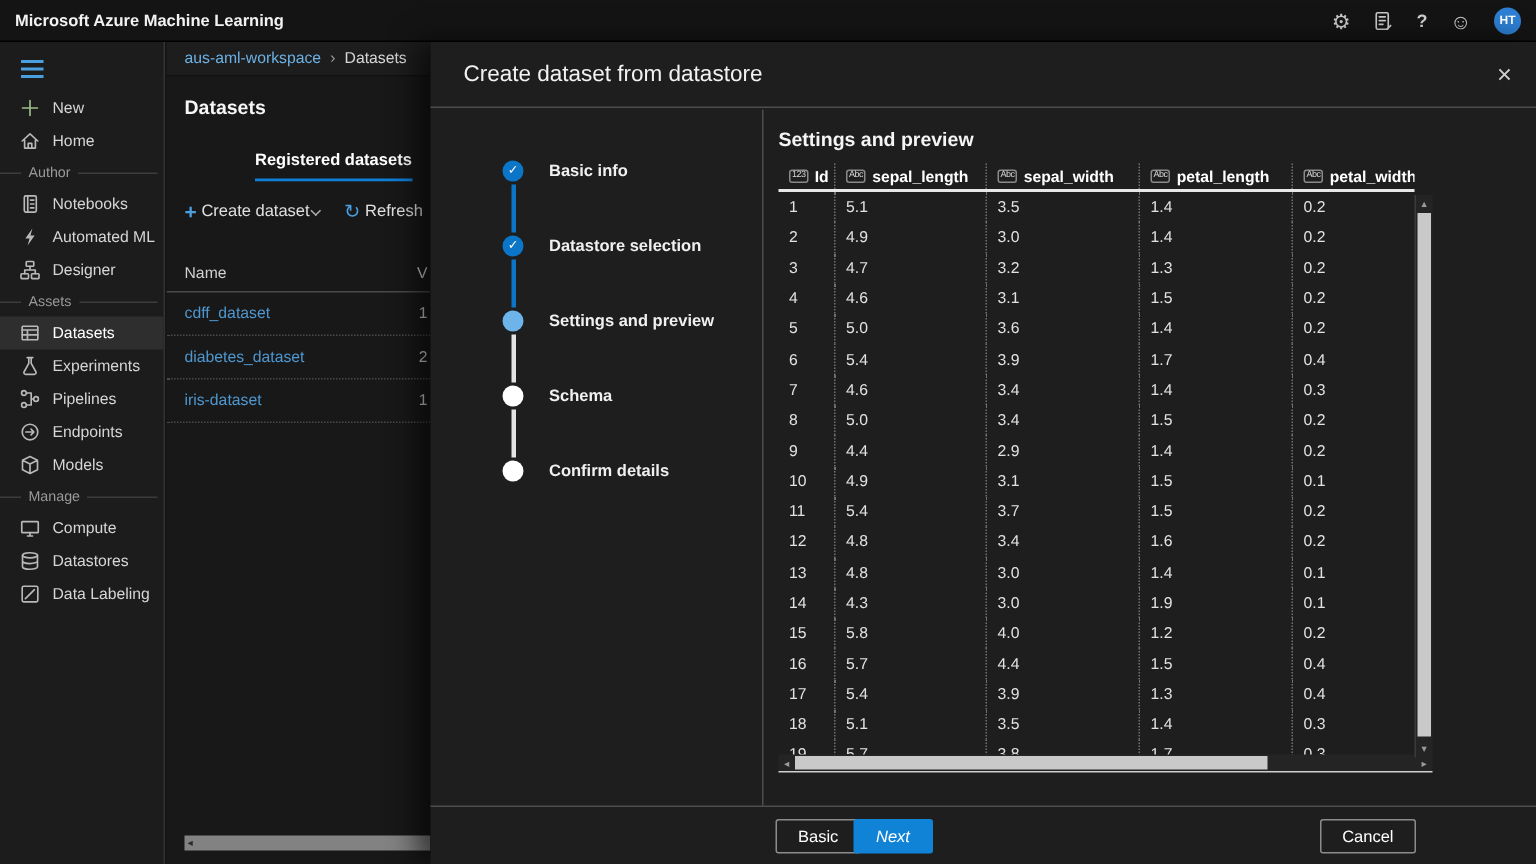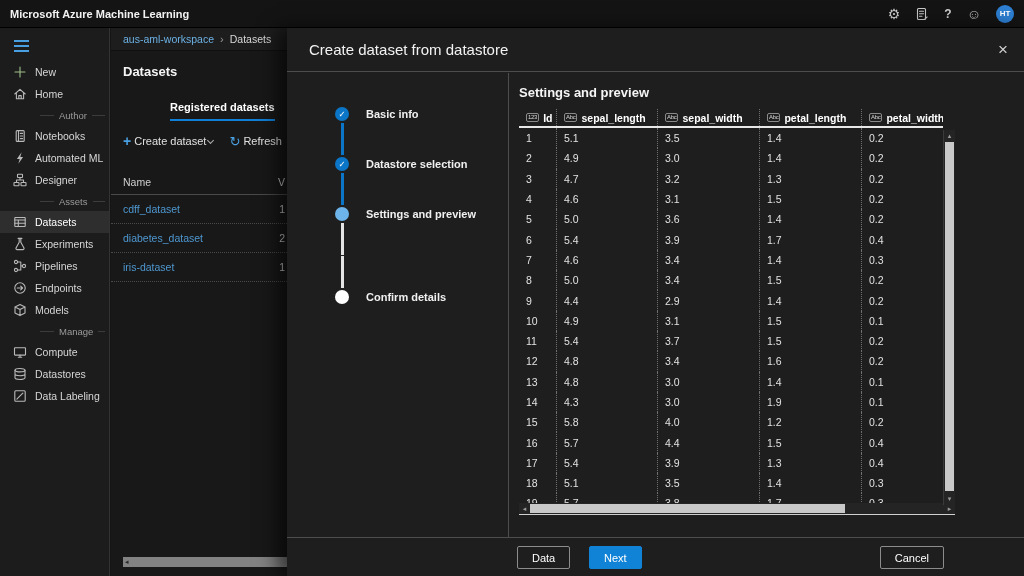--- a/index.html
+++ b/index.html
@@ -21,21 +21,21 @@
   .sidebar { position:absolute; top:28px; left:0; width:110px; bottom:0; background:#1c1c1c;
     border-right:1px solid #333; overflow:hidden; }
   .hamburger { padding:9px 0 6px 14px; }
   .hamburger .bar { display:block; width:15px; height:2px; background:#4a9fe0; margin:3px 0; }
   .sb-item { display:flex; align-items:center; height:22px; padding-left:13px; gap:8px;
     font-size:10.5px; color:#d6d6d6; white-space:nowrap; cursor:default; }
   .sb-item.selected { background:#2e2e2e; color:#fff; }
   .sb-icon { width:14px; height:14px; display:flex; align-items:center; justify-content:center; flex:none; }
   .sb-icon svg { display:block; }
   .sb-section { display:flex; align-items:center; height:20px; font-size:9.5px; color:#9a9a9a;
-    padding:0 4px 0 0;margin-left:40px; }
+    padding:0 4px 0 0; }
   .sb-section::before { content:""; width:14px; border-top:1px solid #3c3c3c; margin-right:5px; }
   .sb-section::after { content:""; flex:1; border-top:1px solid #3c3c3c; margin-left:5px; }
 
   
   .wspanel { position:absolute; top:28px; left:111px; width:176px; bottom:0; background:#181818; overflow:hidden; }
   .crumbs { height:23px; display:flex; align-items:center; gap:6px; padding-left:12px;
     font-size:10.5px; background:#1d1d1d; border-bottom:1px solid #101010; white-space:nowrap; }
   .crumb-link { color:#6cb1e4; }
   .crumb-sep { color:#9a9a9a; font-size:11px; }
   .crumb-cur { color:#d6d6d6; }
@@ -104,21 +104,21 @@
   .hscroll .arr { width:11px; flex:none; text-align:center; color:#9a9a9a; font-size:7px; }
   .hscroll .thumb { width:315px; height:9px; background:#c9c9c9; }
   .hscroll .track-rest { flex:1; }
 
   .dlg-footer { position:absolute; left:0; right:0; bottom:0; height:39px; border-top:1px solid #4d4d4d; }
   .btn { position:absolute; top:8px; height:23px; font-size:11px; color:#fff; background:#1e1e1e;
     border:1px solid #8c8c8c; border-radius:2px; padding:0 14px; display:flex; align-items:center;
     cursor:default; font-family:inherit; }
   .btn.primary { background:#1183d7; border-color:#1183d7; }
   .btn-back { left:230px; }
-  .btn-next { left:302px; }
+  .btn-next { left:282px;font-style:italic; }
   .btn-cancel { right:80px; }
 </style>
 </head>
 <body>
 
 <div class="root">
 
   <div class="topbar">
     <span class="title">Microsoft Azure Machine Learning</span>
     <div class="topbar-right">
@@ -329,20 +329,24 @@
           <div class="step-row">
             <span class="step-circle complete">✓</span>
             <span class="step-label">Datastore selection</span>
           </div>
           <span class="step-conn done"></span>
           <div class="step-row">
             <span class="step-circle current"></span>
             <span class="step-label cur">Settings and preview</span>
           </div>
           <span class="step-conn"></span>
+          <div class="step-row">
+            <span class="step-circle upcoming"></span>
+            <span class="step-label">Schema</span>
+          </div>
           <span class="step-conn"></span>
           <div class="step-row">
             <span class="step-circle upcoming"></span>
             <span class="step-label">Confirm details</span>
           </div>
         </div>
       <div class="content-col">
         <div class="content-heading">Settings and preview</div>
         <div class="pt-wrap">
           <div class="pt-header">
@@ -510,19 +514,19 @@
           <div class="hscroll">
             <span class="arr">◂</span>
             <span class="thumb"></span>
             <span class="track-rest"></span>
             <span class="arr">▸</span>
           </div>
         </div>
       </div>
     </div>
     <div class="dlg-footer">
-      <button class="btn btn-back">Data</button>
+      <button class="btn btn-back">Basic</button>
       <button class="btn primary btn-next">Next</button>
       <button class="btn btn-cancel">Cancel</button>
     </div>
   </section>
 
 </div>
 
 </body></html>

